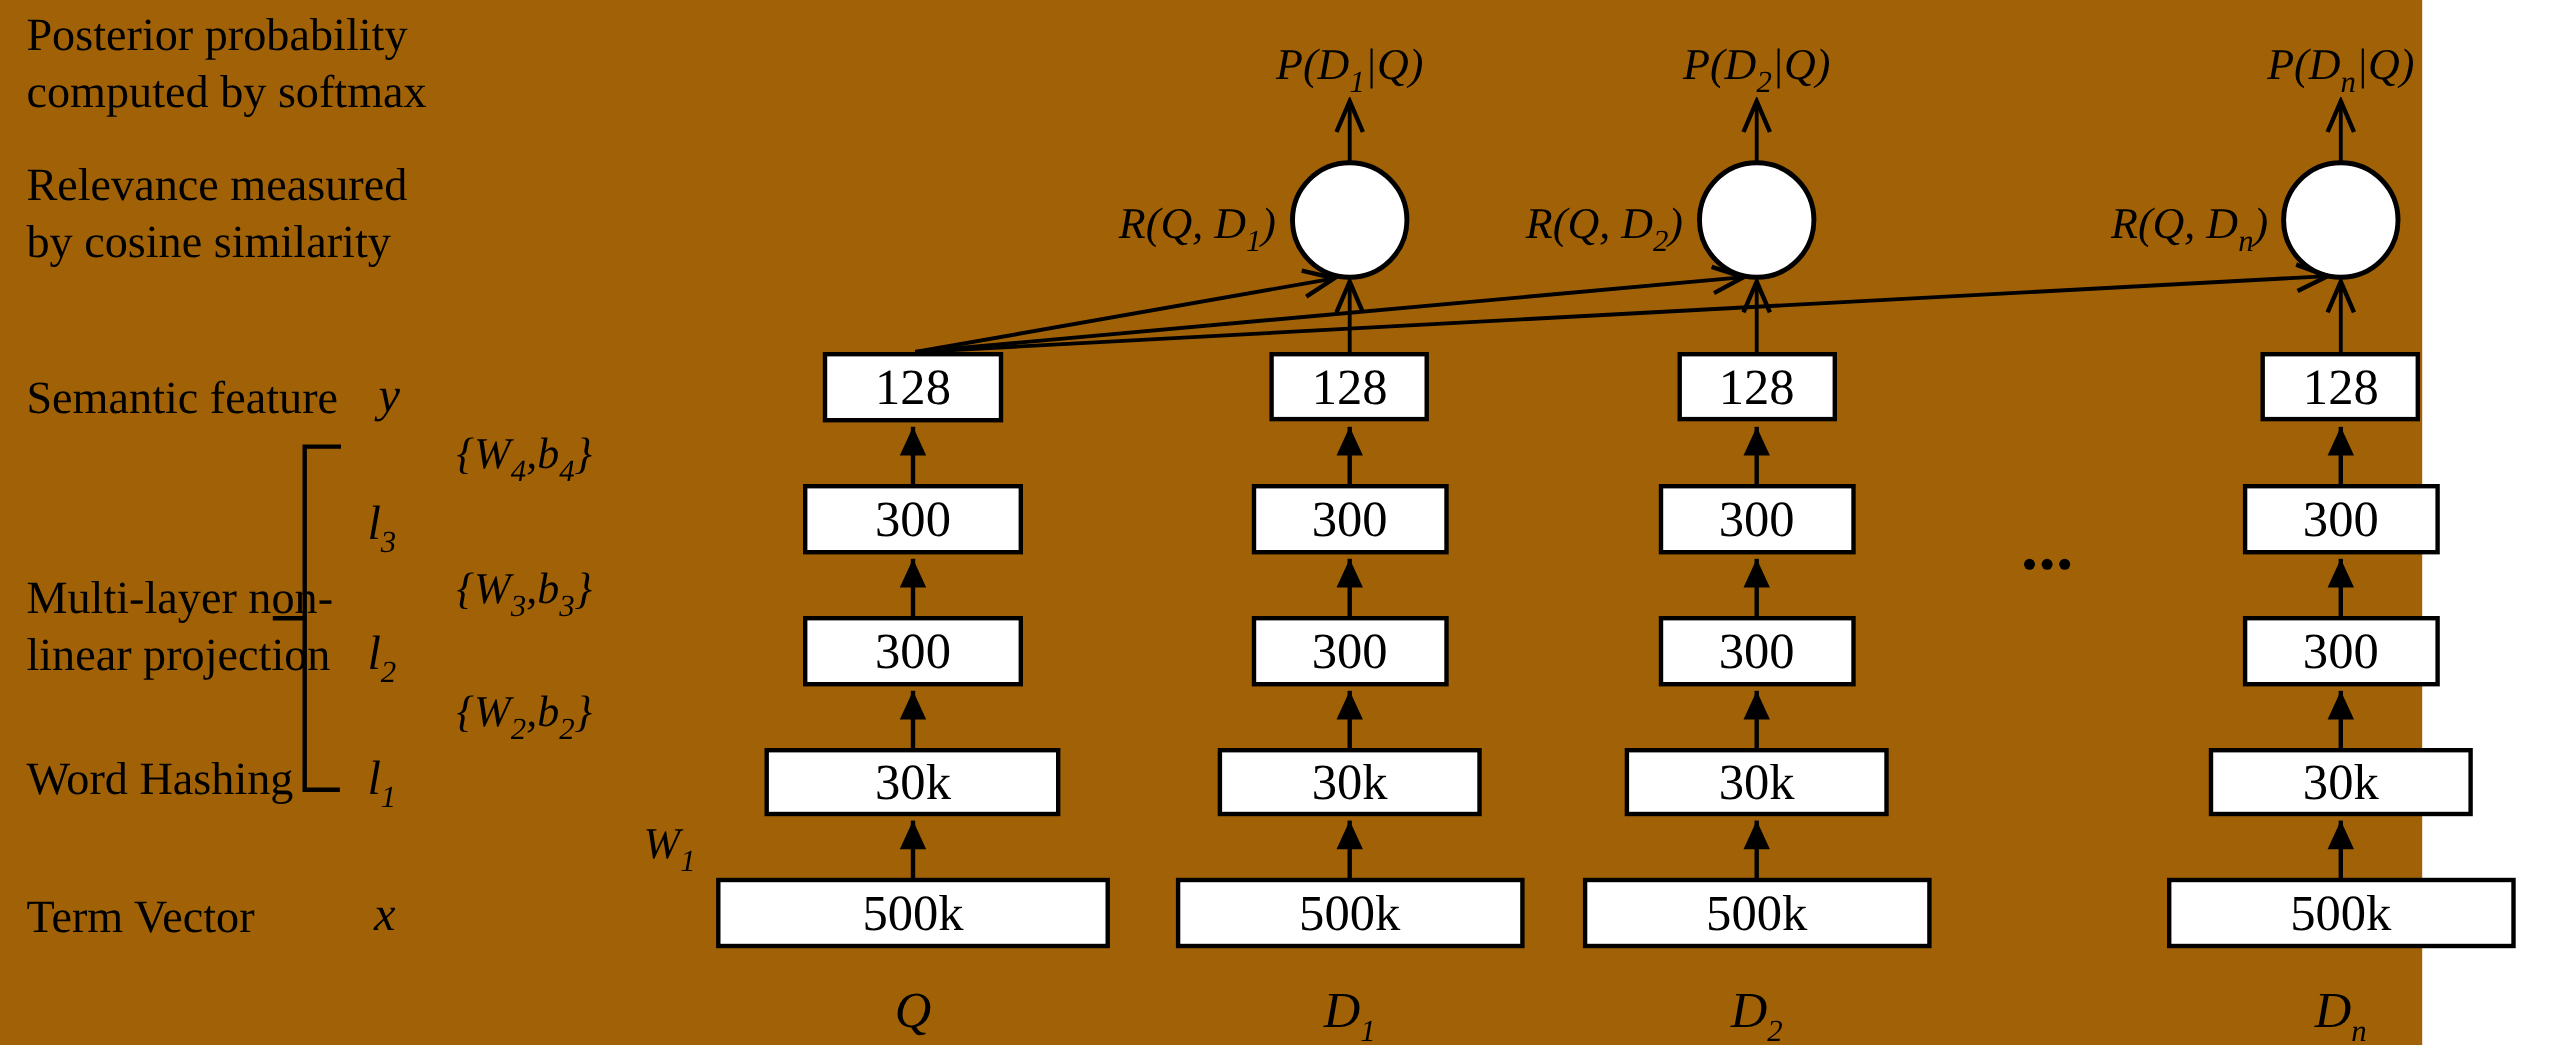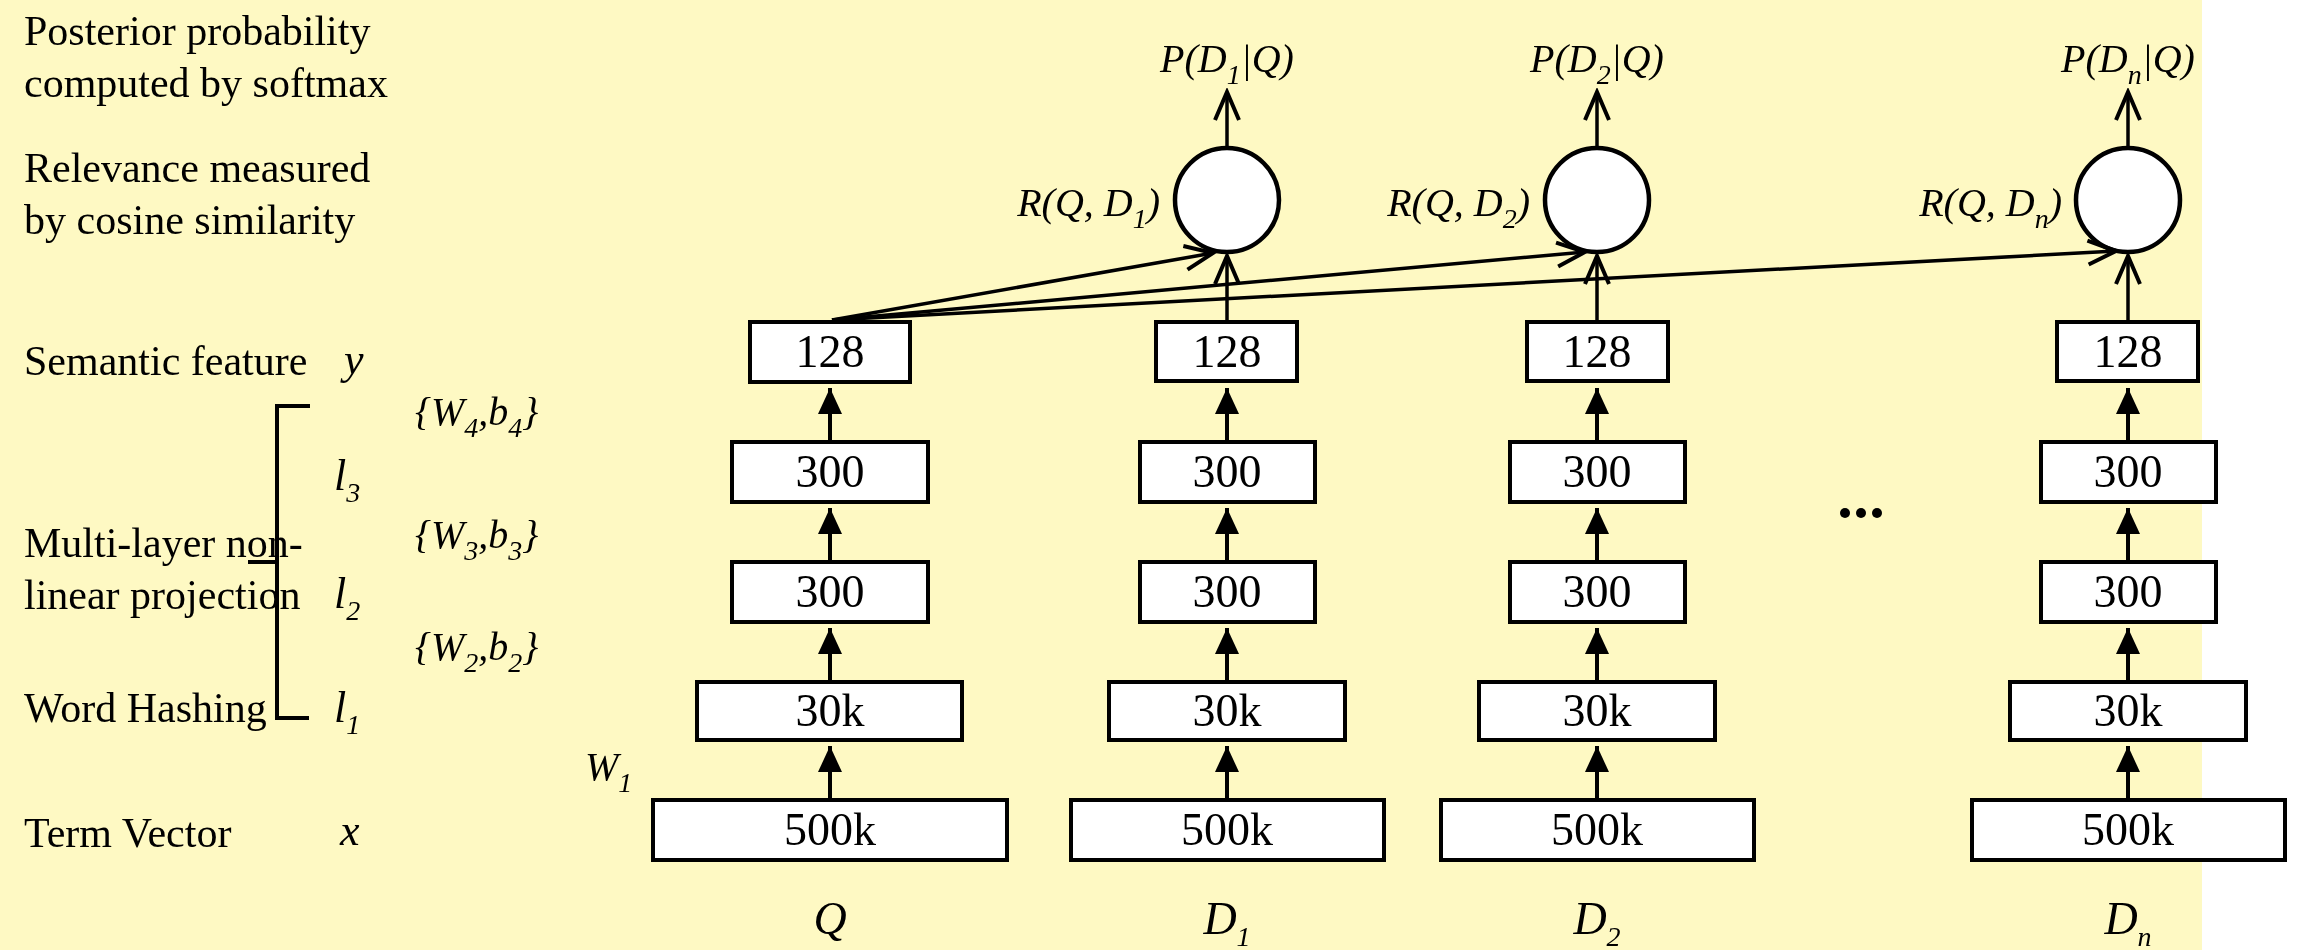--- a/index.html
+++ b/index.html
@@ -1,16 +1,16 @@
 <!DOCTYPE html>
 <html><head>
 <meta charset="utf-8">
 <style>
   html, body { margin: 0; padding: 0; background: #ffffff; }
-  .stage { width: 2202px; height: 950px; position: relative; background: #fef9c3; }
+  .stage { width: 2202px; height: 950px; position: relative; background: #a16207; }
   svg { display: block; }
   .box   { fill: #ffffff; stroke: #000000; stroke-width: 4; }
   .ln    { stroke: #000000; stroke-width: 4; fill: none; }
   .thin  { stroke: #000000; stroke-width: 3.5; fill: none; }
   .node  { fill: #ffffff; stroke: #000000; stroke-width: 4.5; }
   .ann   { font-family: "Liberation Serif", "DejaVu Serif", serif; font-size: 42px; fill: #000000; }
   .boxval{ font-family: "Liberation Serif", "DejaVu Serif", serif; font-size: 46px; fill: #000000; text-anchor: middle; }
   .mvar  { font-family: "Liberation Serif", "DejaVu Serif", serif; font-style: italic; font-size: 44px; fill: #000000; }
   .wlbl  { font-family: "Liberation Serif", "DejaVu Serif", serif; font-style: italic; font-size: 40px; fill: #000000; }
   .plbl  { font-family: "Liberation Serif", "DejaVu Serif", serif; font-style: italic; font-size: 40px; fill: #000000; text-anchor: middle; }

